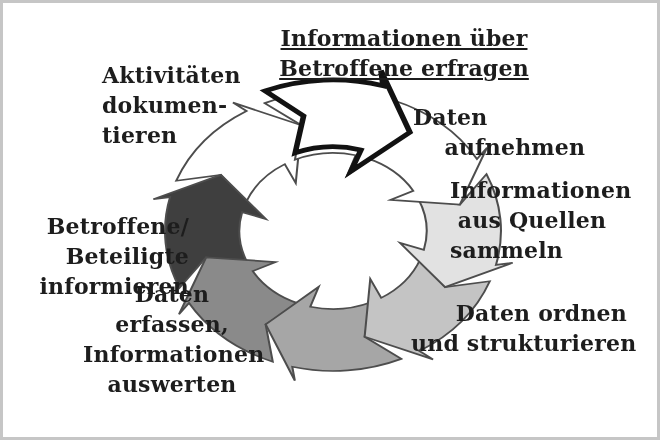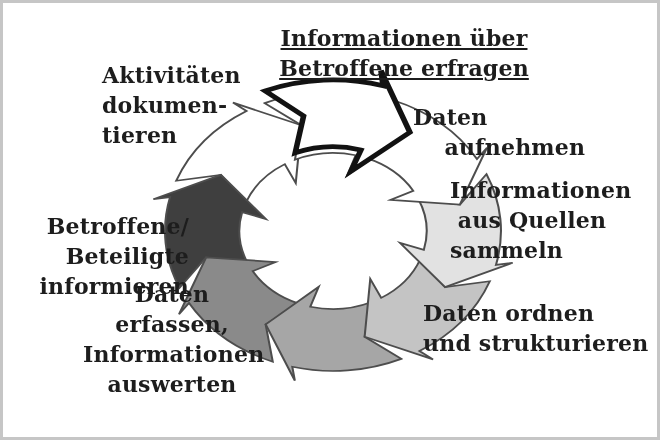--- a/index.html
+++ b/index.html
@@ -12,21 +12,21 @@
   .ring-arrow{stroke-width:1.7;}
   .highlight-arrow{stroke-width:4.3;stroke-linejoin:miter;}
   .lbl{
     position:absolute;z-index:2;
     font-size:22px;line-height:30px;font-weight:bold;color:#1d1d1d;
     white-space:pre;letter-spacing:0.2px;
   }
   .s0{left:258px;top:20px;width:286px;text-align:center;text-decoration:underline;}
   .s1{left:410px;top:99px;text-align:left;}
   .s2{left:447px;top:172px;text-align:left;}
-  .s3{left:420px;top:295px;width:216px;text-align:left;}
+  .s3{left:408px;top:295px;width:216px;text-align:right;}
   .s4{left:268px;top:353px;width:166px;text-align:center;}
   .s5{left:80px;top:276px;width:178px;text-align:center;}
   .s6{left:28px;top:186px;width:158px;text-align:right;margin-top:22px;}
   .s7{left:87px;top:57px;text-align:left;margin-left:12px;}
 </style>
 </head>
 <body>
 
 <div class="canvas">
 

